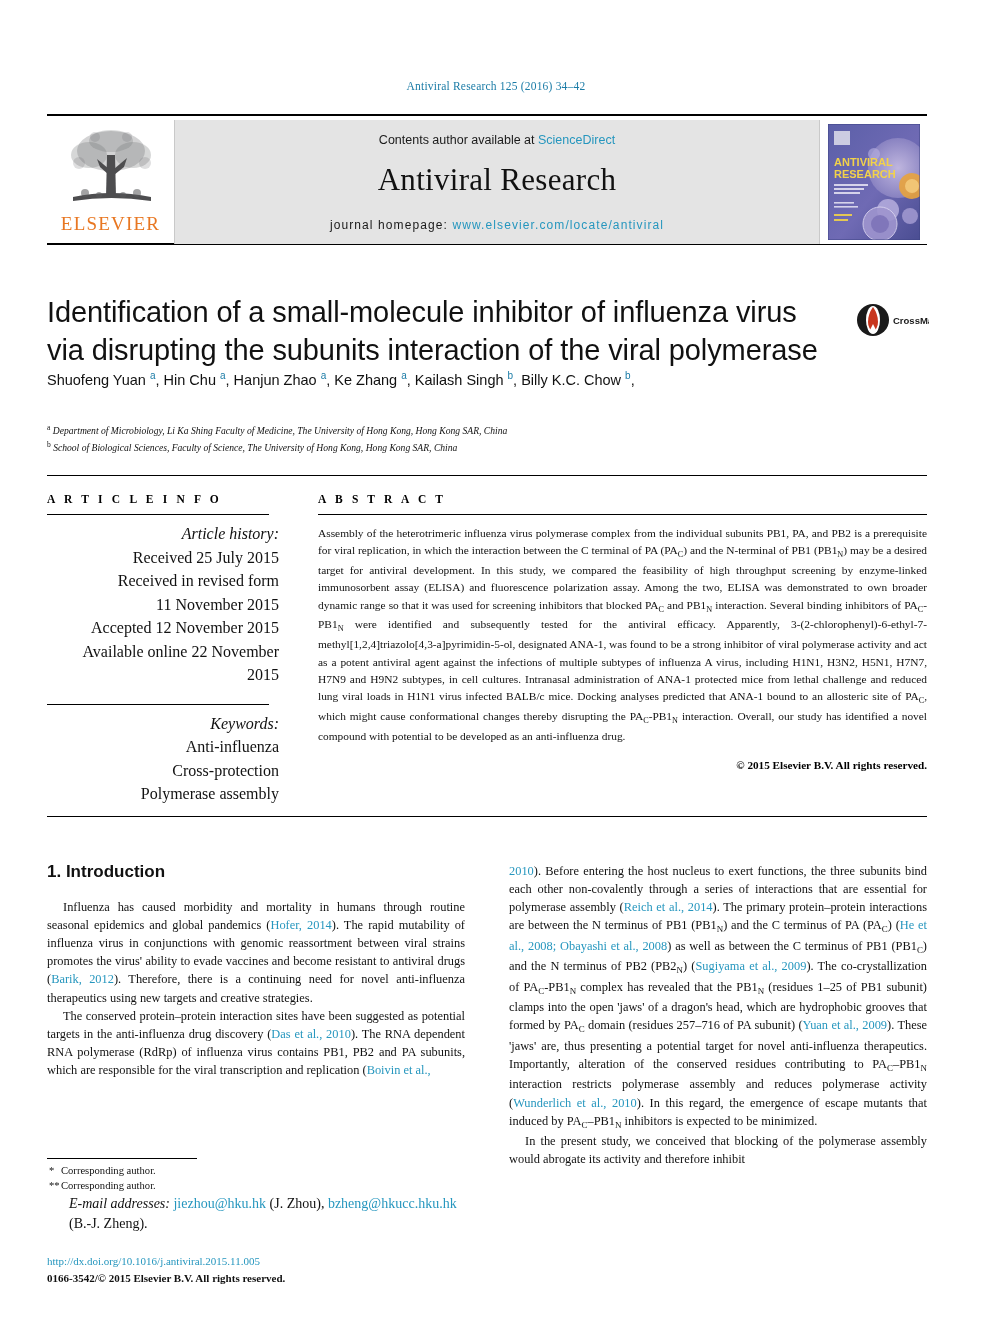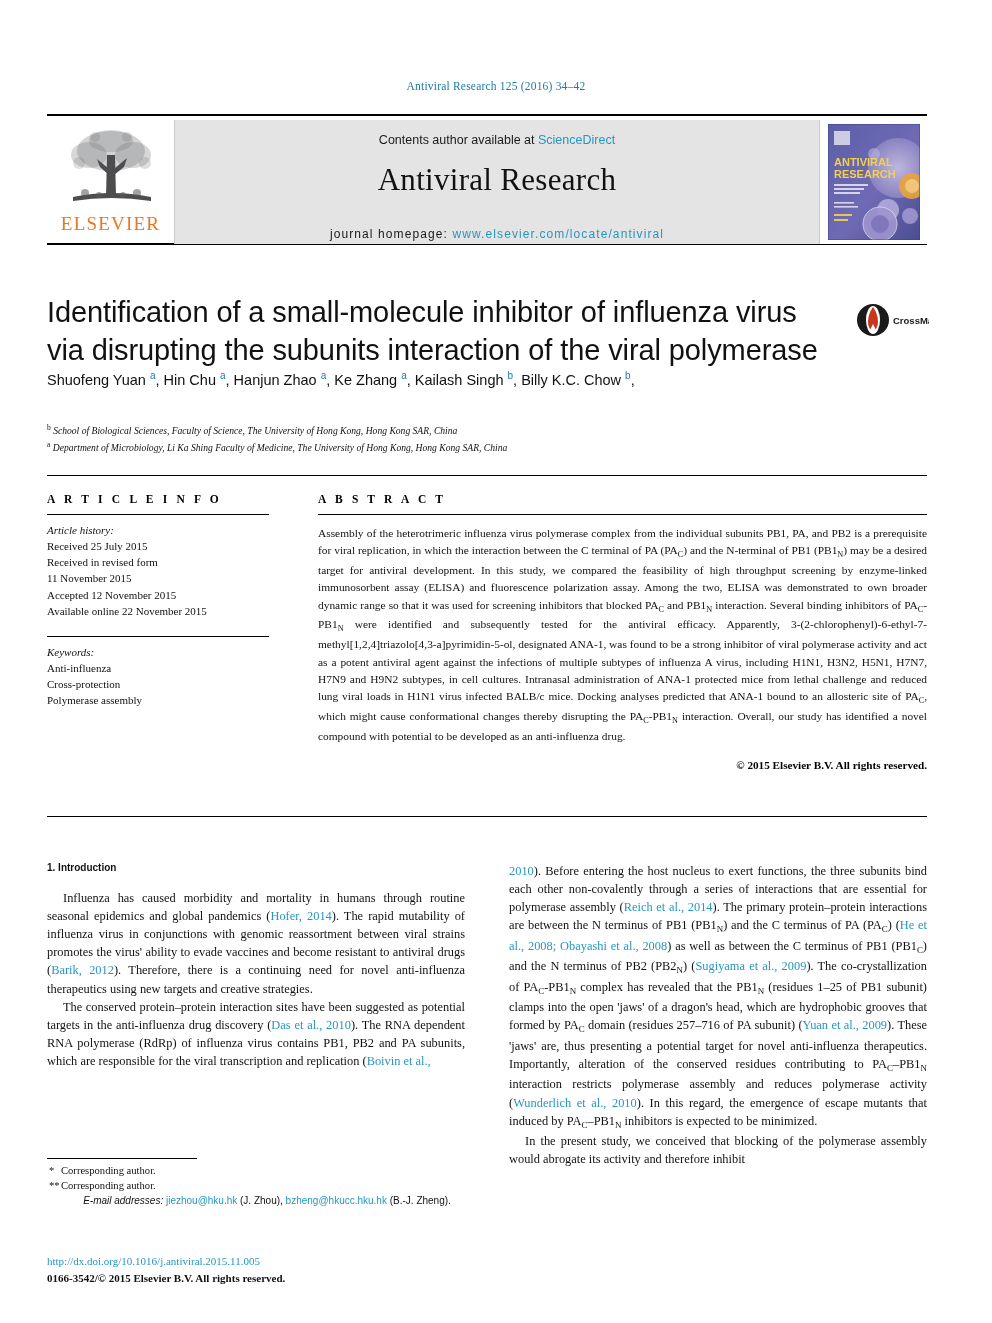--- a/index.html
+++ b/index.html
@@ -88,21 +88,21 @@
     font-family: "Liberation Serif", serif;
     font-size: 31px;
     margin-top: 15px;
     letter-spacing: .3px;
     color: #111;
   }
   .homepage-line {
     text-align: center;
     font-family: "Liberation Sans", sans-serif;
     font-size: 12px;
-    margin-top: 29px;
+    margin-top: 20px;
     letter-spacing: 1.1px;
     color: #1a1a1a;
   }
   .homepage-line .url {
     color: #2596be;
   }
   .cover-thumb {
     position: absolute;
     left: 772px; top: 4px;
     width: 108px;
@@ -193,23 +193,24 @@
     letter-spacing: 3.2px;
     color: #000;
   }
   .info-rule {
     border-top: 1px solid #000;
     margin: 9px 0 7px 0;
     width: 222px;
   }
   .info-body {
     font-family: "Liberation Serif", serif;
-    font-size: 11px;
+    font-size: 16px;
     line-height: 1.47;
     color: #111;
+    text-align: right;
   }
   .info-body .it { font-style: italic; }
   .kw-rule {
     border-top: 1px solid #000;
     margin: 17px 0 7px 0;
     width: 222px;
   }
 
   
   .abs-col {
@@ -243,21 +244,21 @@
     left: 47px; top: 852px;
     width: 418px;
   }
   .body-right {
     position: absolute;
     left: 509px; top: 852px;
     width: 418px;
   }
   .h1 {
     font-family: "Liberation Sans", sans-serif;
-    font-size: 10px;
+    font-size: 17px;
     font-weight: bold;
     margin: 0 0 16px 0;
     color: #111;
   }
   .para {
     font-family: "Liberation Serif", serif;
     font-size: 12.4px;
     line-height: 1.46;
     text-align: justify;
     text-indent: 16px;
@@ -285,26 +286,25 @@
     color: #111;
     padding-left: 14px;
     position: relative;
   }
   .fn-mark {
     position: absolute;
     left: 2px;
     top: 0;
   }
   .fn-email {
-    font-family: Liberation Sans, sans-serif;
-    font-size: 10px;
+    font-family: Liberation Serif, serif;
+    font-size: 14px;
     line-height: 1.45;
     padding-left: 22px;
     color: #111;
-    text-align: center;
   }
   .fn-email .lbl { font-style: italic; }
   .fn-email a, .link { color: #2596be; text-decoration: none; }
   .doi-block {
     position: absolute;
     left: 47px; top: 1243px;
     width: 430px;
     font-family: "Liberation Serif", serif;
     font-size: 11px;
     line-height: 1.5;
@@ -414,22 +414,22 @@
       <path d="M18 26 L22 34 L14 34 Z" fill="#ffffff"></path>
       <text x="38" y="26" font-family="Liberation Sans, sans-serif" font-size="9.5" font-weight="bold" fill="#1a1a1a">CrossMark</text>
     </svg>
   </div>
 
   <div class="authors">
     <div>Shuofeng Yuan <sup>a</sup>, Hin Chu <sup>a</sup>, Hanjun Zhao <sup>a</sup>, Ke Zhang <sup>a</sup>, Kailash Singh <sup>b</sup>, Billy K.C. Chow <sup>b</sup>,</div>
   </div>
 
   <div class="aff" style="top:412px;">
+    <div><sup>a</sup> Department of Microbiology, Li Ka Shing Faculty of Medicine, The University of Hong Kong, Hong Kong SAR, China</div>
     <div><sup>b</sup> School of Biological Sciences, Faculty of Science, The University of Hong Kong, Hong Kong SAR, China</div>
-    <div><sup>a</sup> Department of Microbiology, Li Ka Shing Faculty of Medicine, The University of Hong Kong, Hong Kong SAR, China</div>
   </div>
 
   <div class="rule-top"></div>
 
   <div class="info-col">
     <div class="sec-head">A R T I C L E   I N F O</div>
     <div class="info-rule"></div>
     <div class="info-body">
       <div class="it">Article history:</div>
       <div>Received 25 July 2015</div>

